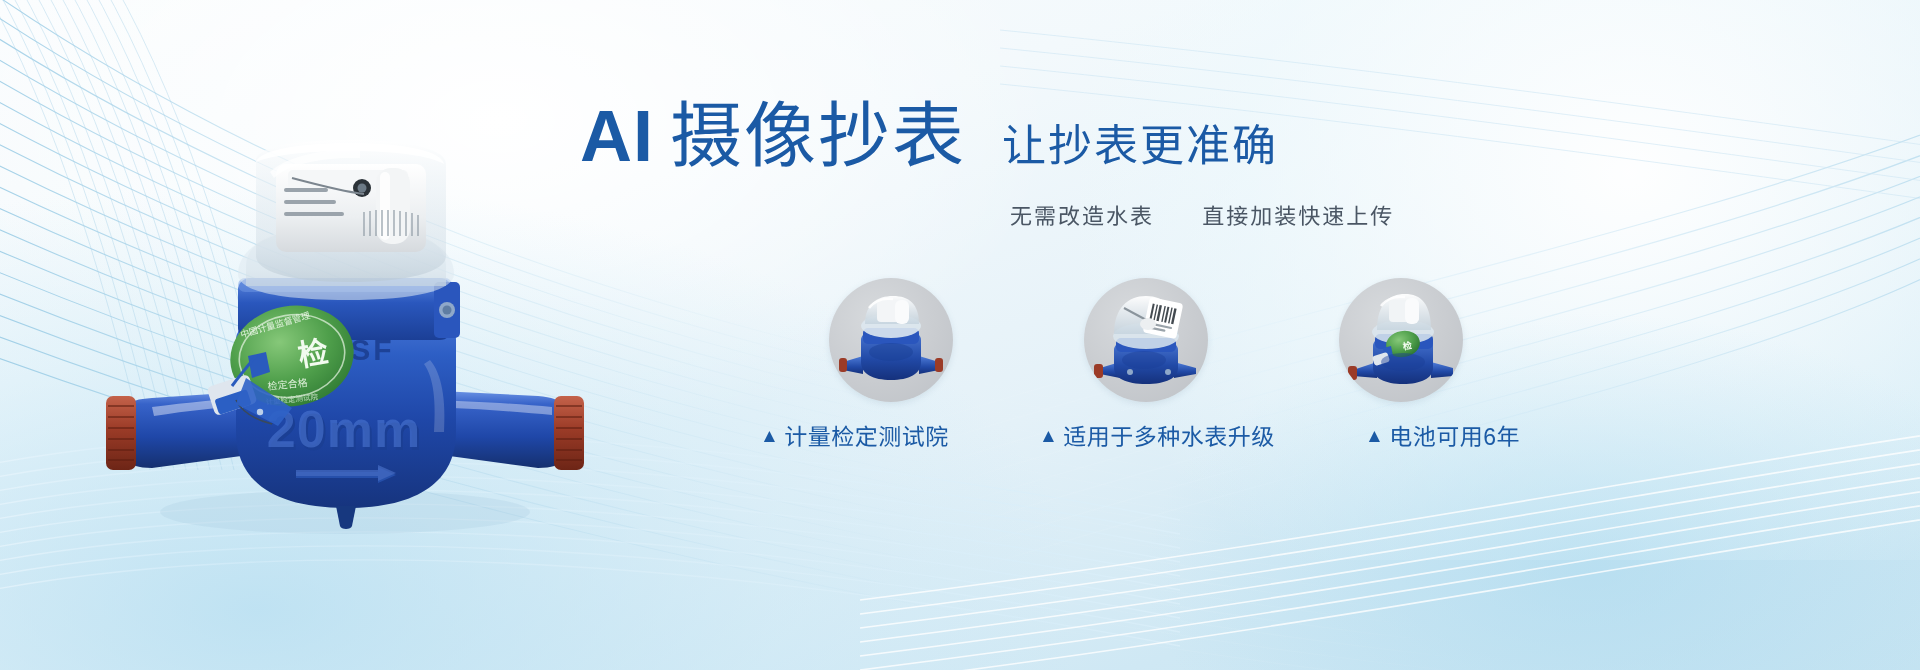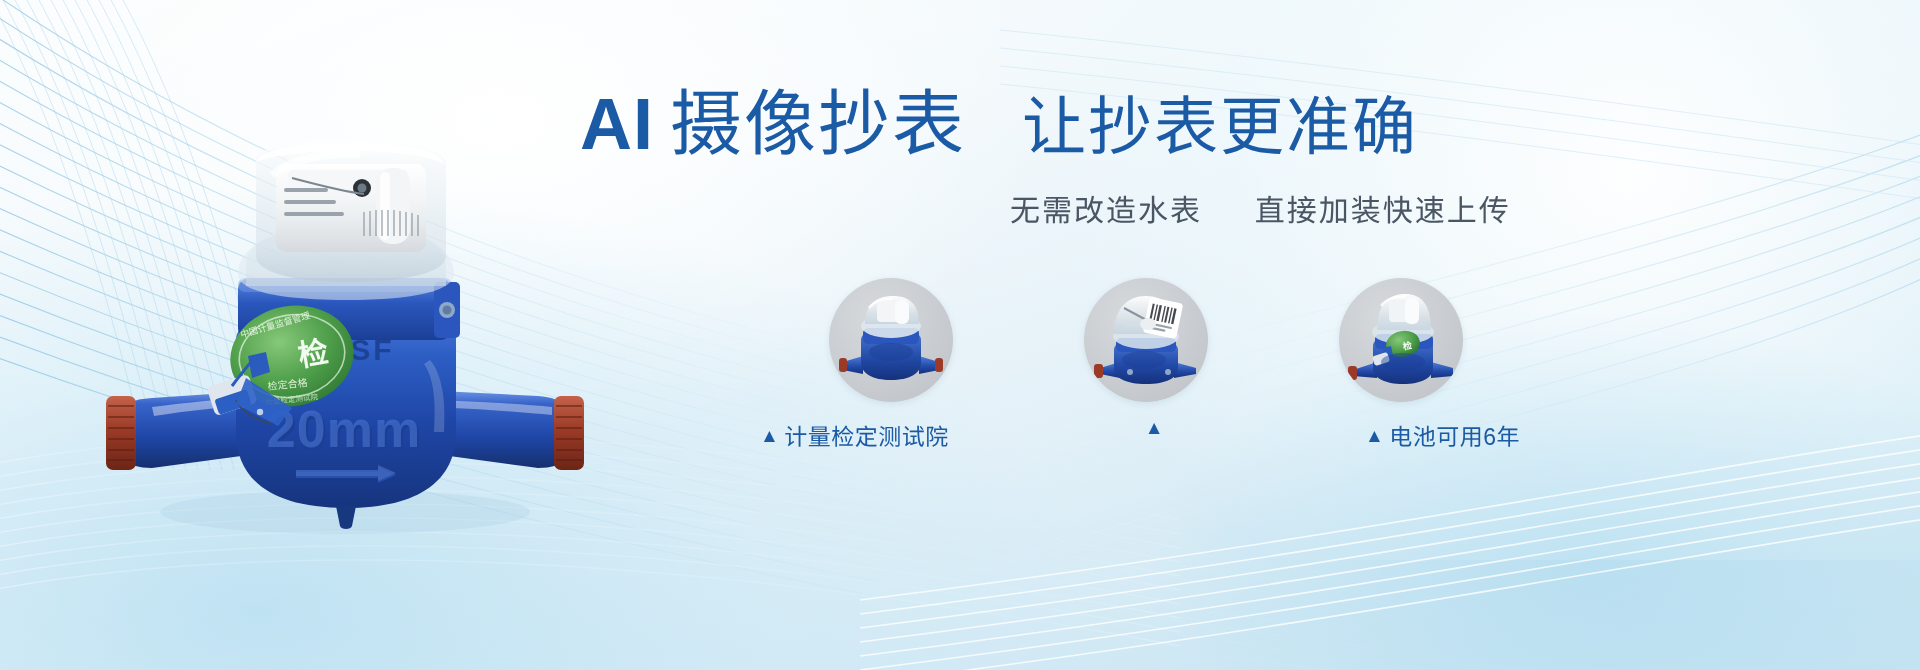--- a/index.html
+++ b/index.html
@@ -49,28 +49,29 @@
     color:#1b5aa5;
     letter-spacing:1px;
   }
   .headline .h-main{
     font-size:72px;font-weight:normal;line-height:1;
     letter-spacing:2px;
   }
   .headline .h-ai{
     font-size:72px;font-weight:bold;line-height:1;margin-right:16px;
     letter-spacing:1px;
+    margin-top:12px;
   }
   .headline .h-sub{
-    font-size:64px;font-weight:normal;line-height:1;margin-left:56px;
+    font-size:44px;font-weight:normal;line-height:1;margin-left:36px;
     color:#1b5aa5;letter-spacing:2px;
   }
   .subline{
     margin-top:26px;margin-left:430px;
-    font-size:30px;color:#4a5664;letter-spacing:2px;white-space:nowrap;
+    font-size:22px;color:#4a5664;letter-spacing:2px;white-space:nowrap;
     font-weight:normal;
   }
   .subline .gap{display:inline-block;width:32px;}
 
   
   .features{
     position:absolute;left:786px;top:278px;width:720px;height:240px;
     display:flex;justify-content:space-between;
   }
   .feature{width:210px;display:flex;flex-direction:column;align-items:center;}
@@ -519,20 +520,21 @@
     </div>
   </div>
 
   <div class="captions">
     <div class="cap-cell">
       <span class="tri">▲</span>
       <span>计量检定测试院</span>
     </div>
     <div class="cap-cell">
       <span class="tri">▲</span>
+      <span>适用于多种水表升级</span>
     </div>
     <div class="cap-cell">
       <span class="tri">▲</span>
       <span>电池可用6年</span>
     </div>
   </div>
 
 </div>
 
 </body></html>

